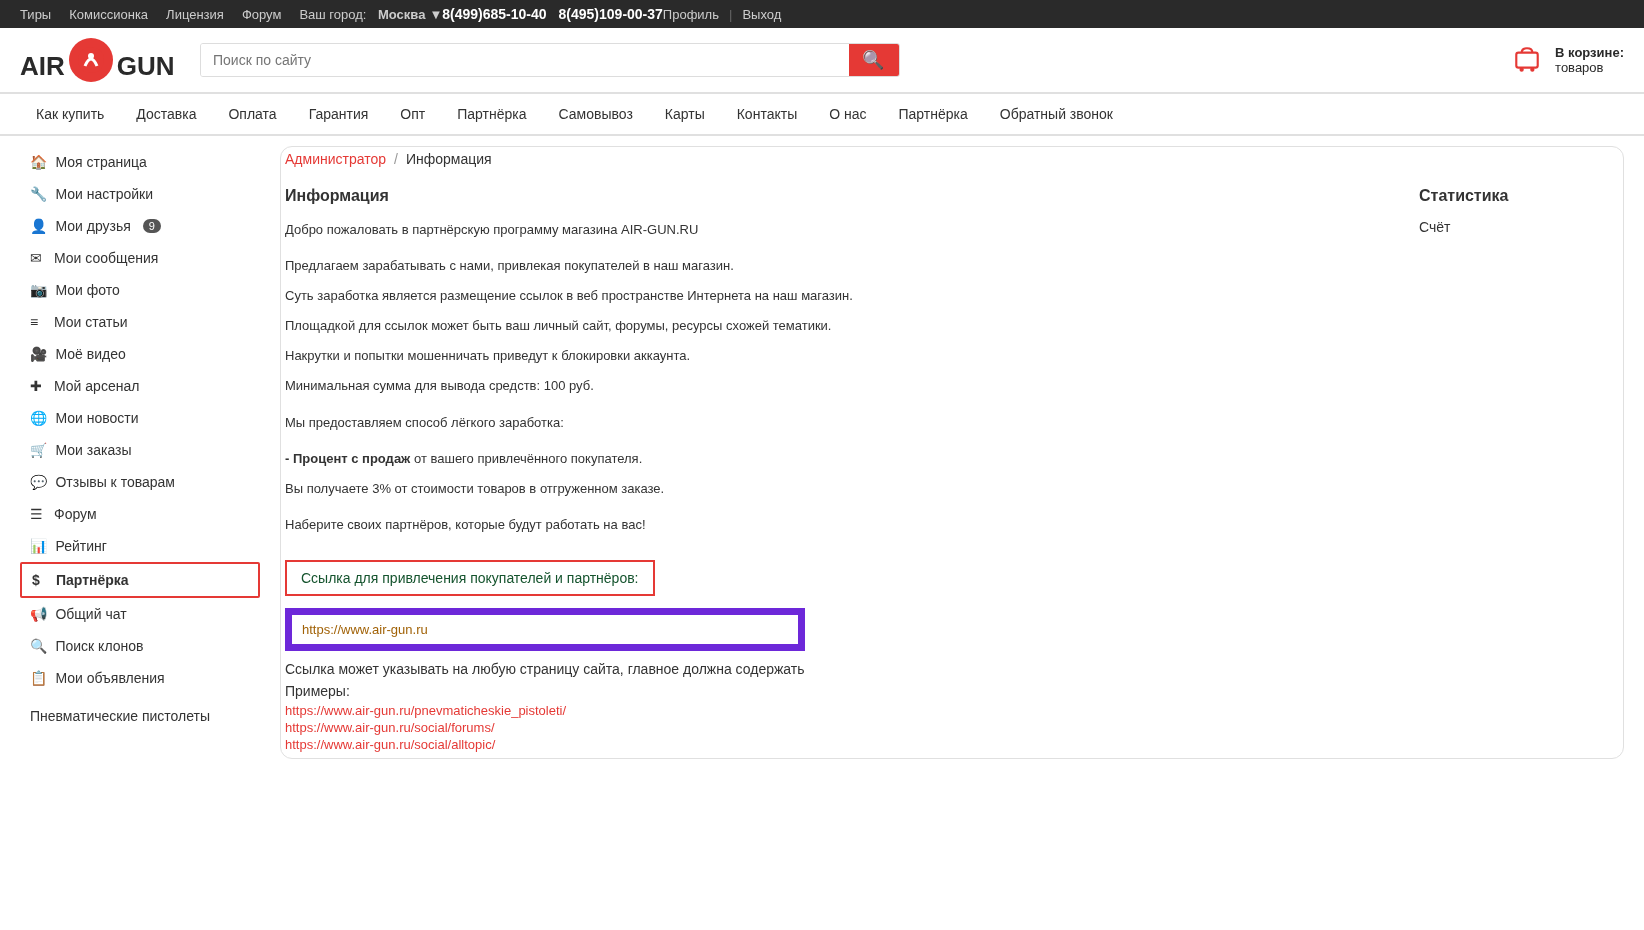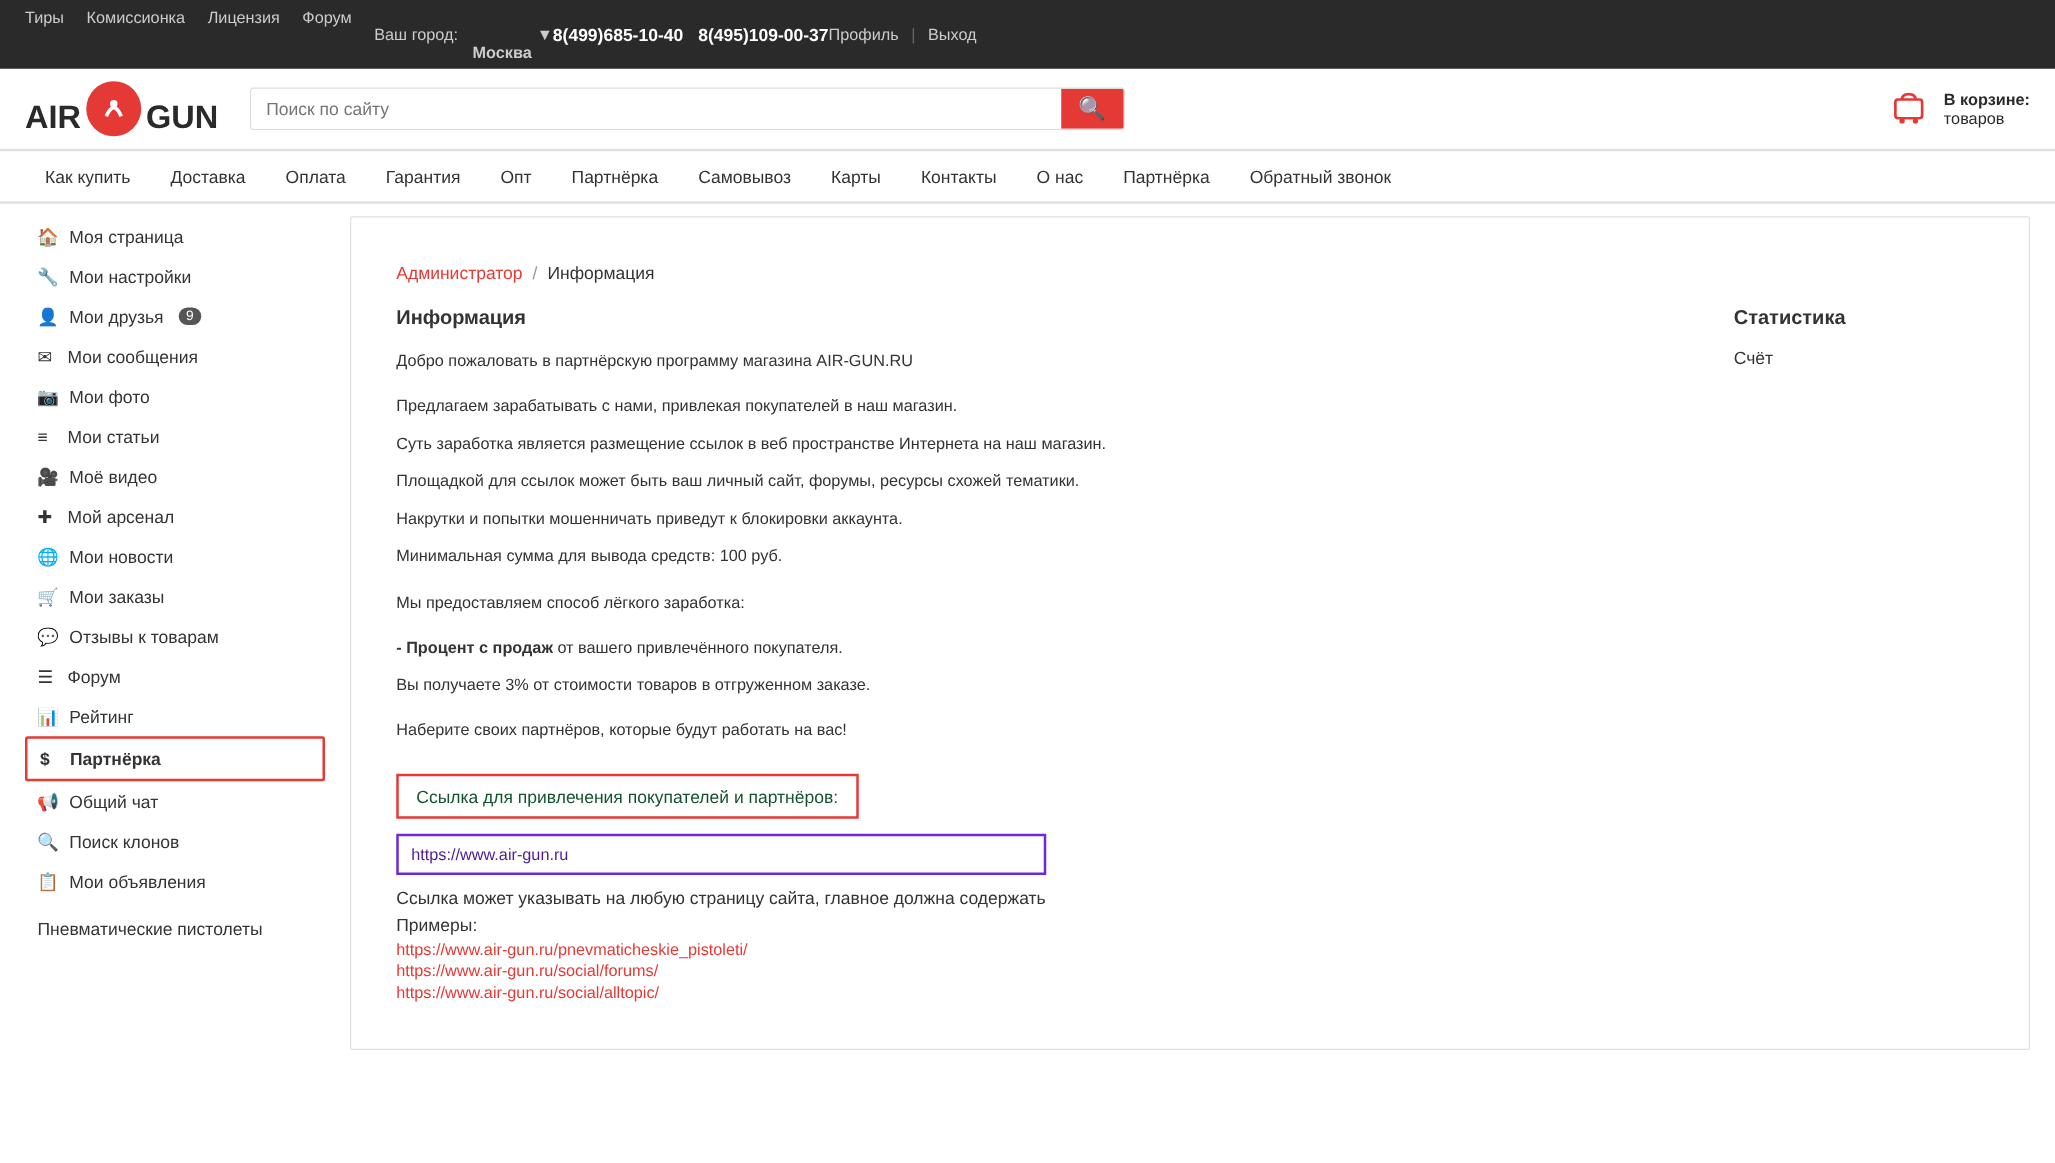--- a/index.html
+++ b/index.html
@@ -14,21 +14,21 @@
       padding: 6px 20px;
       font-size: 13px;
     }
     .top-bar-left { display: flex; gap: 18px; }
     .top-bar-left span { cursor: pointer; color: #ccc; }
     .top-bar-center { display: flex; gap: 12px; }
     .top-bar-center span { color: #fff; font-weight: bold; font-size: 14px; }
     .top-bar-right { display: flex; gap: 10px; }
     .top-bar-right span { color: #ccc; cursor: pointer; }
     .top-bar-right .sep { color: #666; }
-    .city-name { color: #e53935; font-weight: bold; margin-top: 28px; }
+    .city-name { color: #e53935; font-weight: bold; }
     .city-selector { display: flex; align-items: center; gap: 4px; }
 
     
     .header {
       display: flex;
       align-items: center;
       padding: 10px 20px;
       border-bottom: 1px solid #e0e0e0;
       gap: 20px;
     }
@@ -144,22 +144,22 @@
       padding: 14px 10px 6px 10px;
       font-size: 14px;
       color: #333;
       font-weight: normal;
     }
 
     
     .content-area {
       flex: 1;
       border: 1px solid #e0e0e0;
-      border-radius: 2px;
-      padding: 36px;
+      border-radius: 12px;
+      padding: 4px;
     }
     .breadcrumb {
       display: flex;
       gap: 8px;
       margin-bottom: 20px;
       font-size: 14px;
     }
     .breadcrumb-link { color: #e53935; cursor: pointer; }
     .breadcrumb-sep { color: #999; }
     .breadcrumb-current { color: #333; }
@@ -193,24 +193,24 @@
       border: 2px solid #e53935;
       padding: 8px 14px;
       font-size: 14px;
       color: #14532d;
       margin-bottom: 12px;
     }
     .link-input {
       display: block;
       width: 100%;
       max-width: 520px;
-      border: 2px solid #6d28d9;
+      border: 7px solid #6d28d9;
       padding: 7px 10px;
       font-size: 13px;
-      color: #4c1d95;
+      color: #a16207;
       margin-bottom: 10px;
       outline: none;
     }
     .link-hint { font-size: 14px; color: #333; margin-bottom: 4px; }
     .link-example { font-size: 13px; color: #e53935; cursor: pointer; margin-bottom: 2px; }
     .link-examples { margin-top: 6px; }
   </style>
 </head>
 <body>
 

